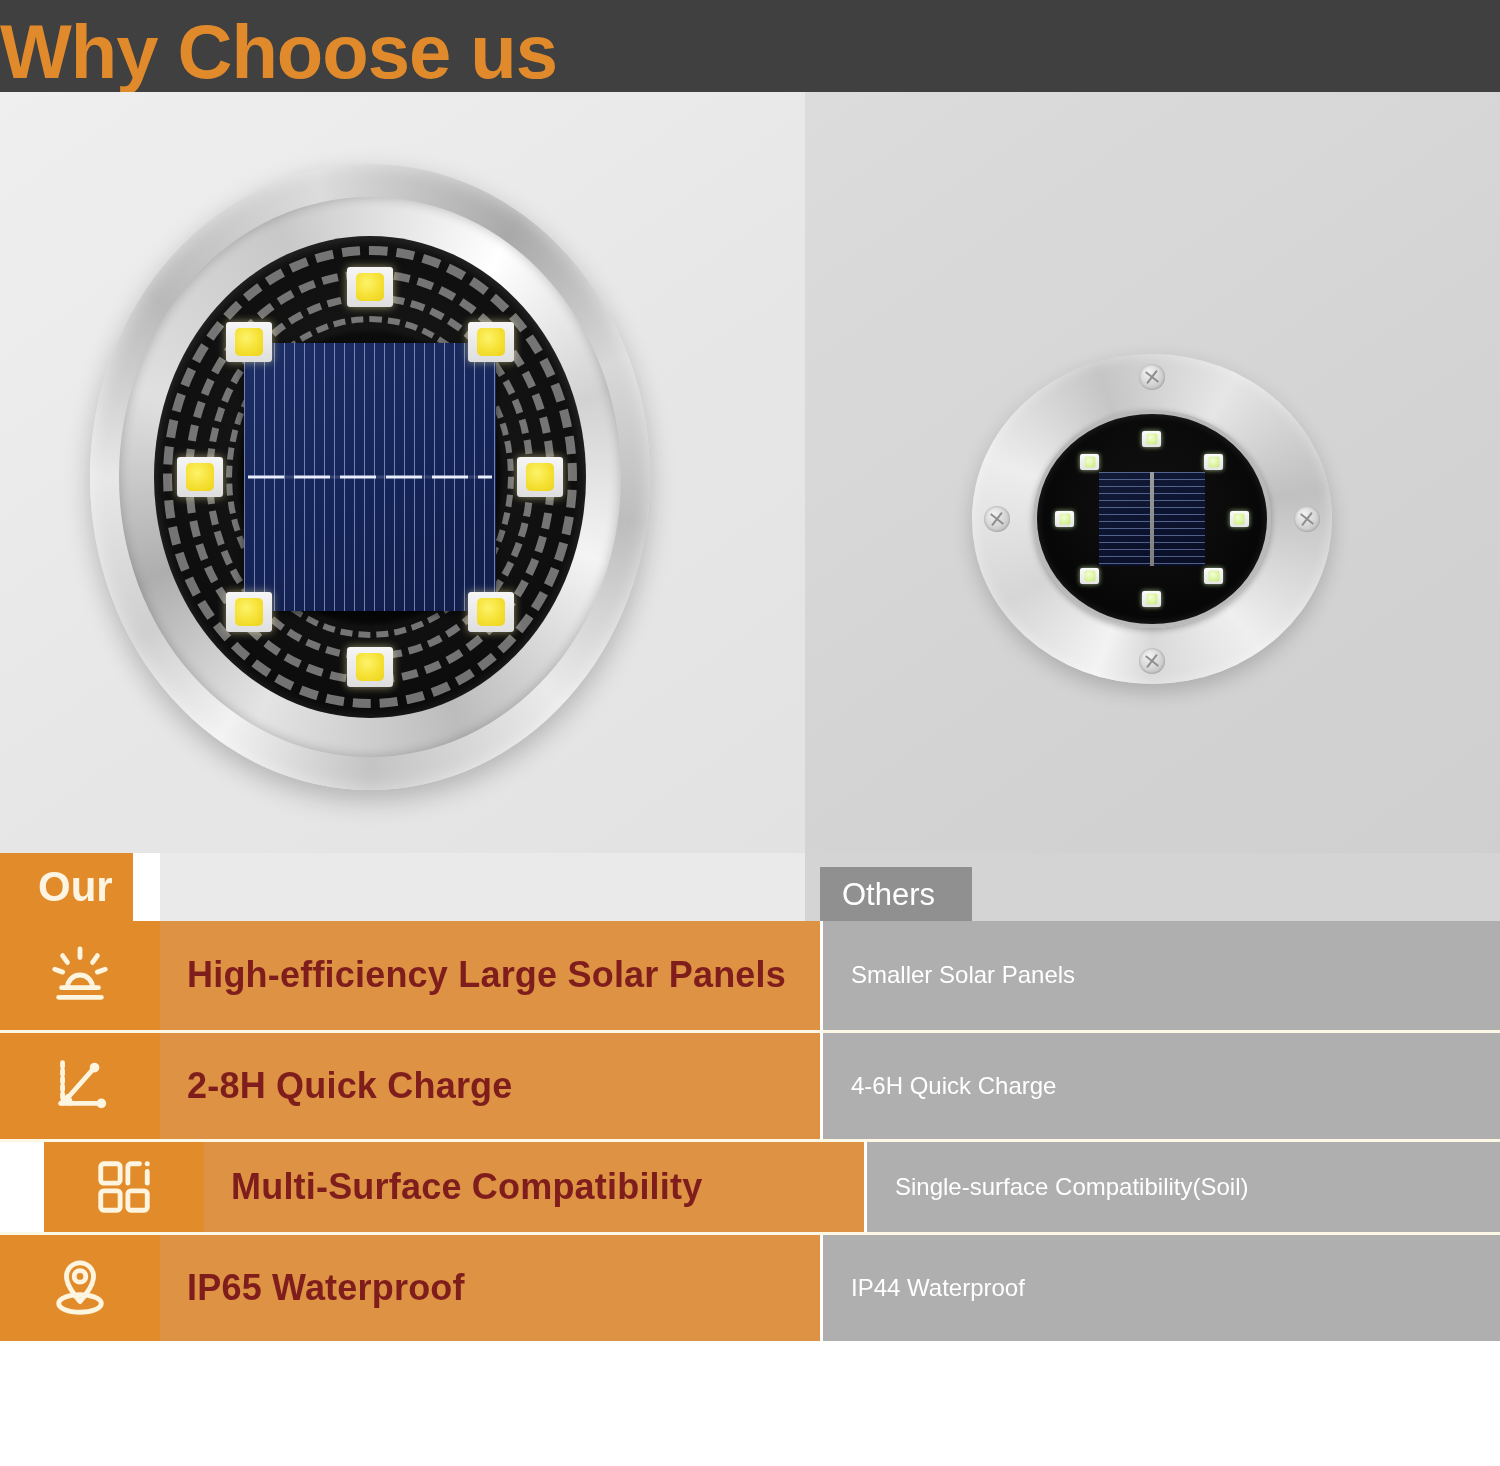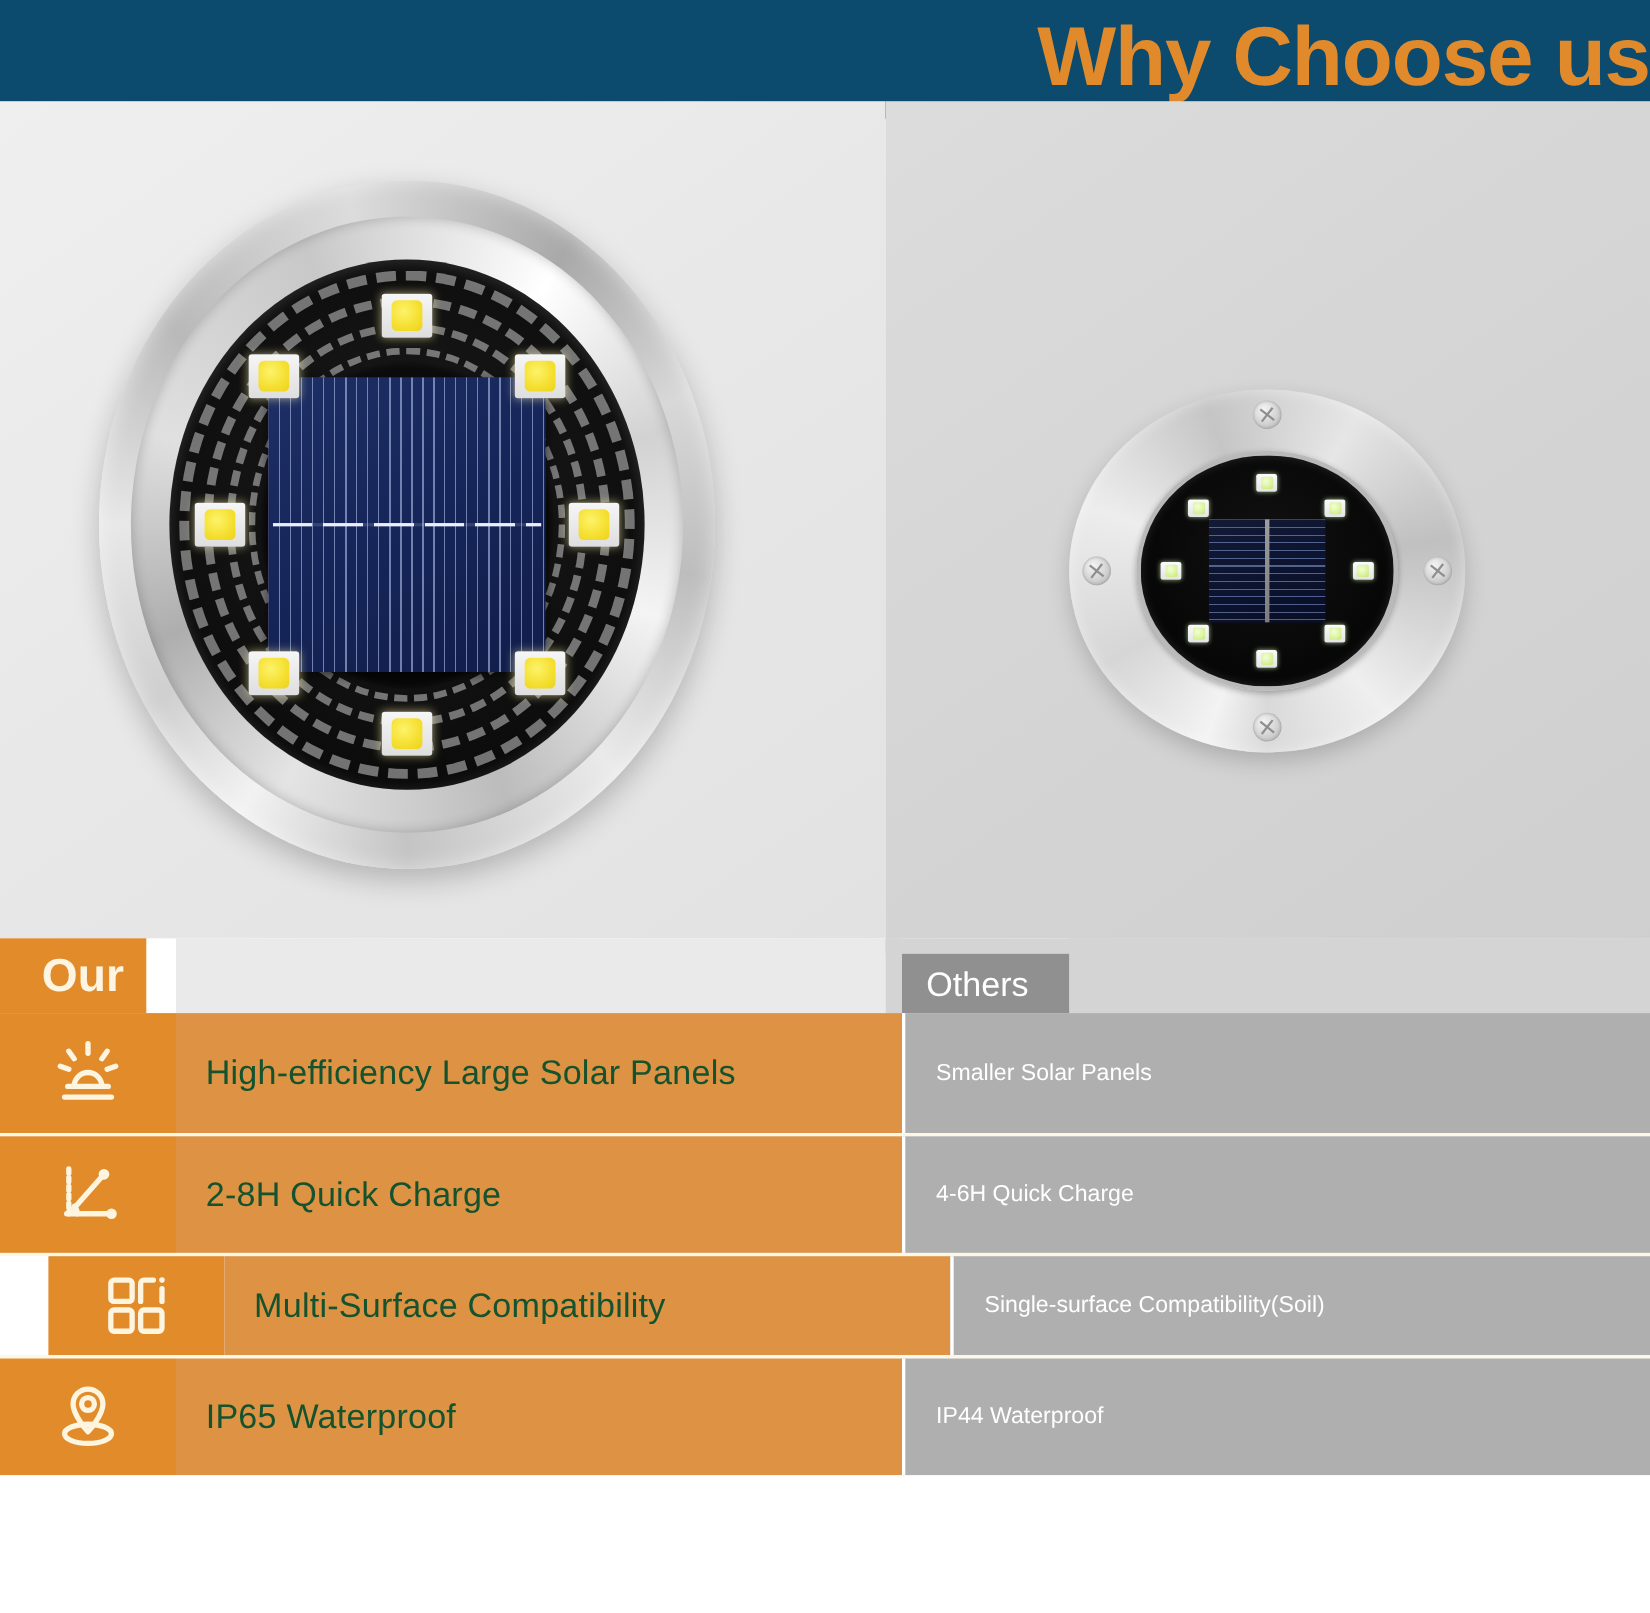--- a/index.html
+++ b/index.html
@@ -7,22 +7,22 @@
     width: 1500px; height: 1466px;
     background: #ffffff;
     font-family: "Liberation Sans", sans-serif;
     overflow: hidden;
   }
   .page { position: relative; width: 1500px; height: 1466px; background:#fff; }
 
   
   .title-bar {
     position: absolute; left: 0; top: 0; width: 1500px; height: 108px;
-    background: #0c4a6e;
-    display: flex; align-items: center; justify-content: flex-end;
+    background: #404040;
+    display: flex; align-items: center; justify-content: flex-start;
   }
   .title-text {
     font-size: 76px; font-weight: bold; color: #E08A2B;
     letter-spacing: -1px; line-height: 1;
     margin-top: -4px;
   }
 
   
   .hero { position: absolute; left: 0; top: 92px; width: 1500px; height: 761px; }
   .hero-left {
@@ -220,27 +220,27 @@
     flex: 0 0 660px;
   }
   .cell-others {
     width: 680px; background: #AFAFAF;
     display: flex; align-items: center;
     padding-left: 28px;
     flex: 0 0 680px;
     border-left: 3px solid #ffffff;
   }
   .our-main {
-    font-size: 31px; font-weight: normal; color: #14532d; line-height: 1.18;
+    font-size: 36px; font-weight: bold; color: #7f1d1d; line-height: 1.18;
     letter-spacing: 0.2px;
   }
   .our-sub {
     font-size: 20px; color: #FDF5E0; line-height: 1.2; margin-top: 6px;
   }
-  .others-text { font-size: 21px; color: #ffffff; line-height: 1.2; }
+  .others-text { font-size: 24px; color: #ffffff; line-height: 1.2; }
 
   .ico { width: 62px; height: 62px; display:block; }
   .ico path, .ico line, .ico circle, .ico rect, .ico polyline, .ico ellipse {
     stroke: #FDF5E0; fill: none; stroke-width: 5; stroke-linecap: round; stroke-linejoin: round;
   }
   .ico .solid { fill: #FDF5E0; stroke: none; }
 </style>
 </head>
 <body>
 

